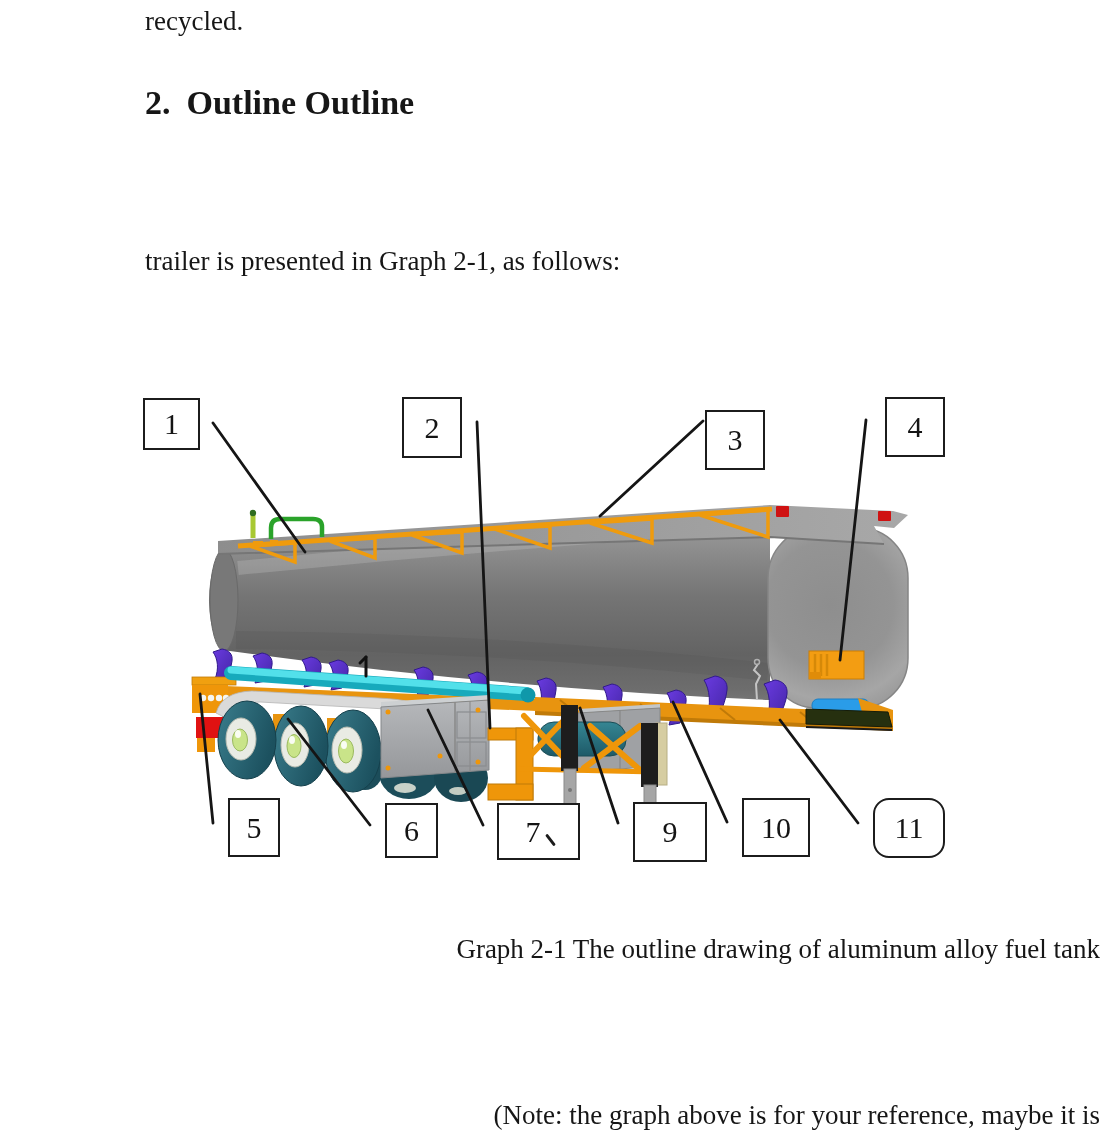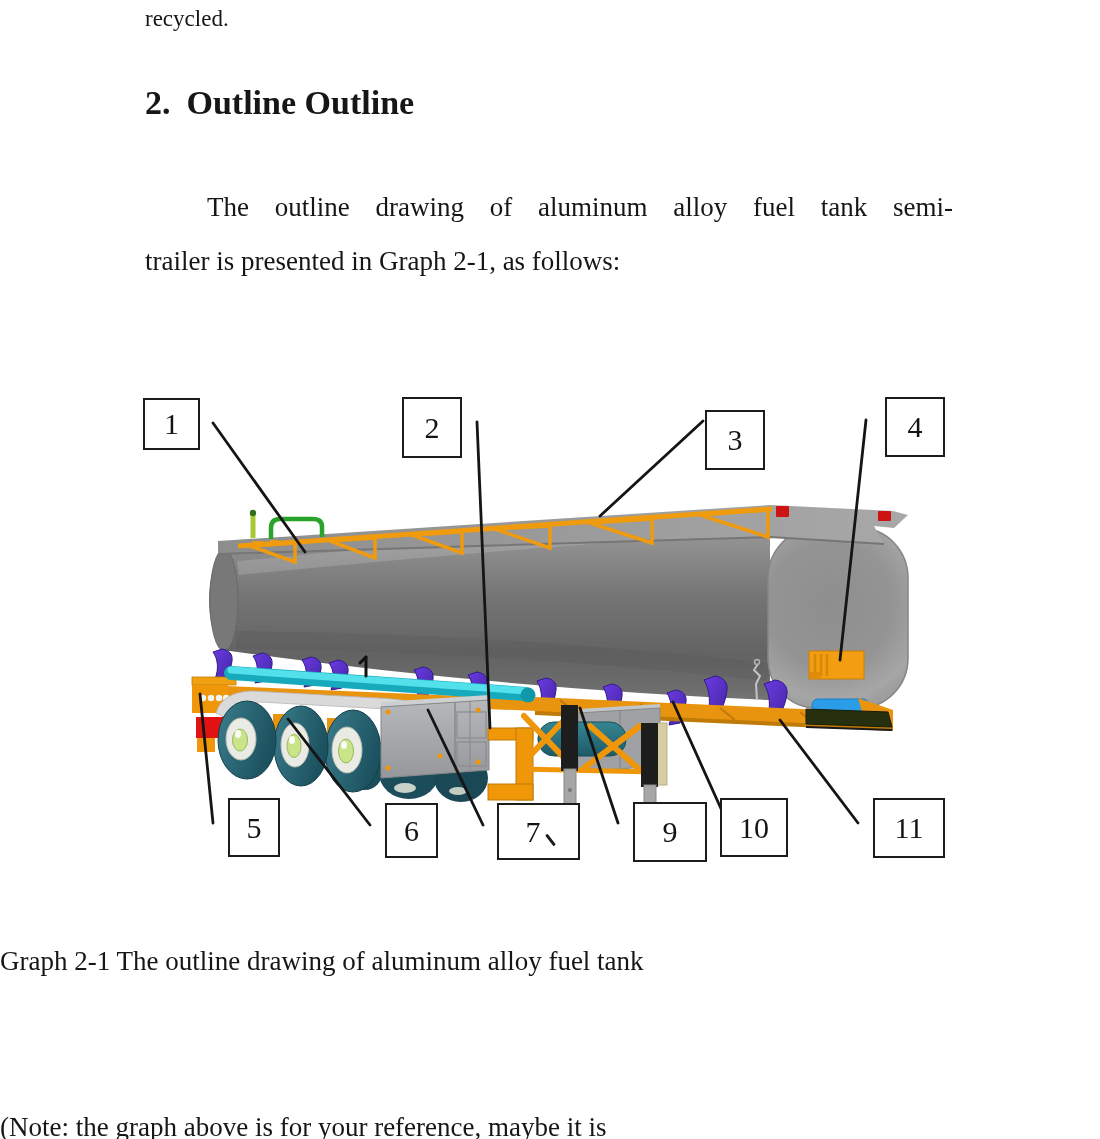--- a/index.html
+++ b/index.html
@@ -2,62 +2,61 @@
 <html><head>
 <meta charset="utf-8">
 <style>
   html,body{margin:0;padding:0;background:#e8e8e8;}
   #page{
     position:relative;width:1100px;height:1139px;background:#ffffff;
     font-family:"Liberation Serif","DejaVu Serif",serif;color:#161616;
     overflow:hidden;margin:0 auto;
   }
   .abs{position:absolute;}
-  #top-text{left:145px;top:6px;font-size:23px;}
+  #top-text{left:145px;top:6px;font-size:27px;}
   #heading{left:145px;top:84px;font-size:34px;font-weight:bold;display:flex;gap:16px;}
   .para-line{left:145px;width:808px;font-size:27px;white-space:nowrap;}
   #para-line1{top:192px;text-align:justify;text-align-last:justify;white-space:normal;height:34px;overflow:hidden;padding-left:62px;box-sizing:border-box;}
   #para-line2{top:246px;}
-  .caption-line{left:0;width:1100px;text-align:left;font-size:27px;margin-top:12px;}
+  .caption-line{left:0;width:1100px;text-align:right;font-size:27px;}
   #cap1{top:934px;}
   #cap2{top:986px;}
   #cap3{top:1100px;}
   #cap4{top:1090px;}
   #figure-svg{left:0;top:0;width:1100px;height:1139px;pointer-events:none;}
   .callout{
     position:absolute;border:2px solid #1c1c1c;background:#ffffff;
     display:flex;align-items:center;justify-content:center;
     font-size:30px;color:#141414;box-sizing:border-box;
   }
   #co1{left:143px;top:398px;width:57px;height:52px;}
   #co2{left:402px;top:397px;width:60px;height:61px;}
   #co3{left:705px;top:410px;width:60px;height:60px;}
   #co4{left:885px;top:397px;width:60px;height:60px;}
   #co5{left:228px;top:798px;width:52px;height:59px;}
   #co6{left:385px;top:803px;width:53px;height:55px;}
   #co7{left:497px;top:803px;width:83px;height:57px;}
   #co9{left:633px;top:802px;width:74px;height:60px;}
-  #co10{left:720px;top:798px;width:68px;height:59px;}
-  #co11{left:873px;top:798px;width:72px;height:60px;}
+  #co10{left:742px;top:798px;width:68px;height:59px;}
+  #co11{left:873px;top:798px;width:72px;height:60px;border-radius:16px;}
   .mark7{display:inline-block;width:3px;height:14px;background:#1c1c1c;
     transform:rotate(-38deg);margin-left:8px;margin-top:16px;border-radius:2px;}
 </style>
 </head>
 <body>
 
 <div id="page">
 
   <div id="top-text" class="abs">recycled.</div>
 
   <div id="heading" class="abs">
     <span>2.</span>
     <span>Outline Outline</span>
   </div>
 
-  <div id="para-line1" class="abs para-line">The outline drawing of aluminum alloy fuel tank semi-</div>
   <div id="para-line2" class="abs para-line">trailer is presented in Graph 2-1, as follows:</div>
 
   <svg id="figure-svg" class="abs" viewBox="0 0 1100 1139">
     <defs>
       <linearGradient id="tankGrad" gradientUnits="userSpaceOnUse" x1="0" y1="505" x2="0" y2="705">
         <stop offset="0" stop-color="#a6a6a6"></stop>
           <stop offset="0.2" stop-color="#8f8f8f"></stop>
         <stop offset="0.45" stop-color="#757575"></stop>
           <stop offset="0.75" stop-color="#636363"></stop>
         <stop offset="0.92" stop-color="#6d6d6d"></stop>

